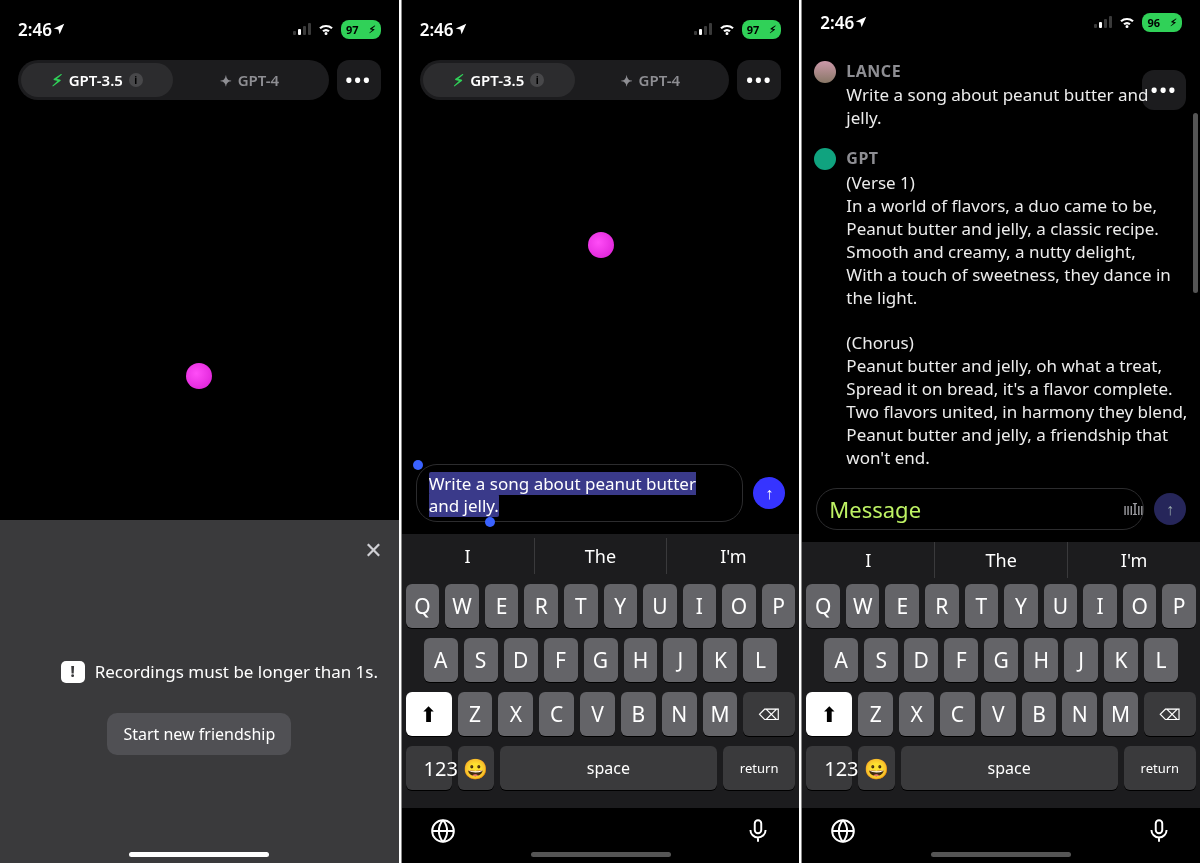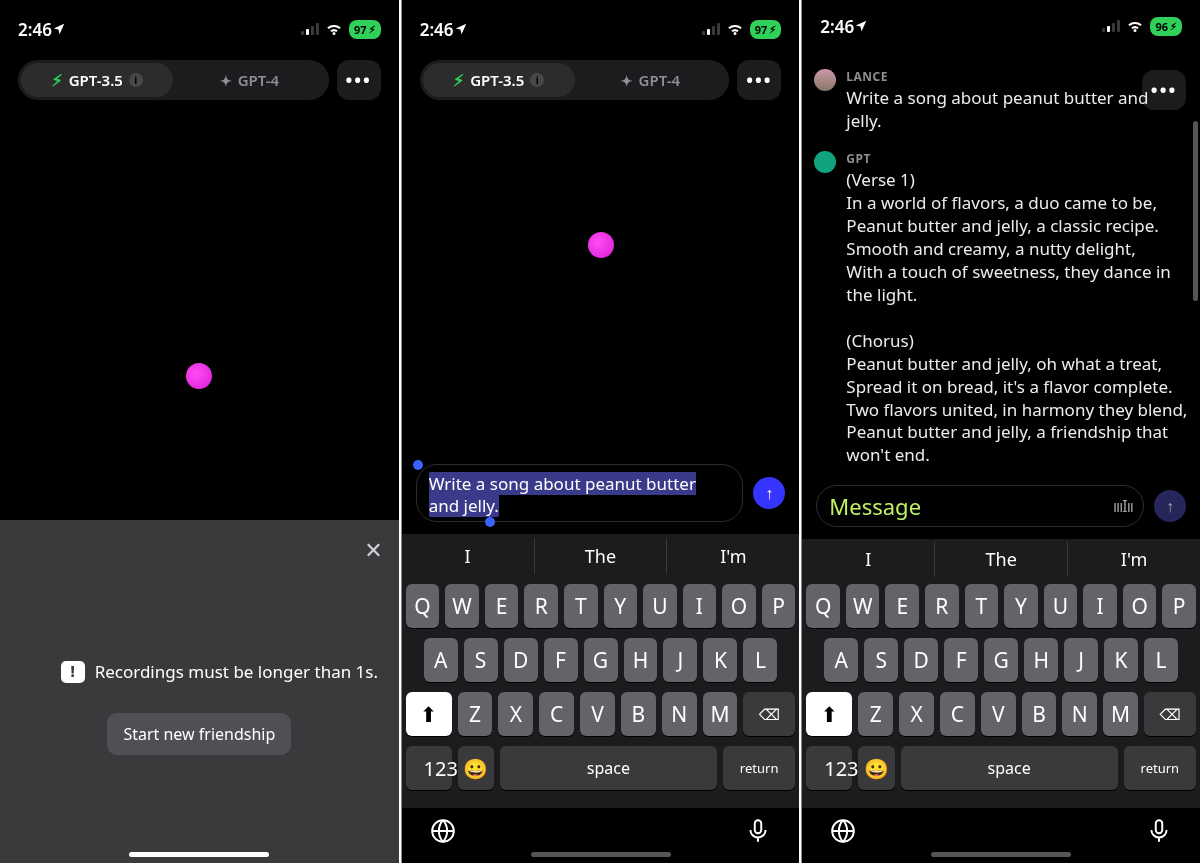--- a/index.html
+++ b/index.html
@@ -28,21 +28,21 @@
   .sb-left { display: flex; align-items: flex-start; gap: 0; }
   .sb-right { display: flex; align-items: center; gap: 6px; }
   .loc-arrow svg { width: 14px; height: 14px; fill: #fff; }
   .signal-bars { display: flex; align-items: flex-end; gap: 2px; height: 12px; }
   .signal-bars span { width: 3px; background: #3a3a3a; border-radius: 1px; }
   .signal-bars span:nth-child(1){height:4px;} .signal-bars span:nth-child(2){height:6px;}
   .signal-bars span:nth-child(3){height:9px;} .signal-bars span:nth-child(4){height:12px;}
   .signal-bars .on { background: #fff; }
   .wifi svg { width: 18px; height: 14px; fill: #fff; }
   .battery {
-    display:flex; align-items:center; gap:2px;
+    display:flex; align-items:center; gap:10px;
     background: #30d158; color:#000; font-size:11px; font-weight:700;
     padding: 2px 5px; border-radius: 8px;
   }
   .battery .bolt { font-size: 10px; }
 
   
   .tab-row {
     display:flex; align-items:center; gap:8px;
     padding: 10px 18px;
   }
@@ -77,21 +77,21 @@
   
   .chat { padding: 24px 12px 0; color:#fff; font-size:17px; line-height:1.35; }
   .msg { display:flex; gap:10px; margin-bottom:18px; }
   .avatar {
     width:22px;height:22px;border-radius:50%;flex-shrink:0;
     background:#555;
   }
   .avatar.green { background:#10a37f; }
   .avatar.photo { background: linear-gradient(#c9a, #876); }
   .msg-body { flex:1; }
-  .sender-label { color:#8e8e93; font-size:12px; font-weight:700; letter-spacing:0.5px; }
+  .sender-label { color:#8e8e93; font-size:16px; font-weight:700; letter-spacing:0.5px; }
   .msg-text { color:#ececec; white-space:pre-wrap; margin-top:2px; }
   .scroll-ind {
     position:absolute; right:2px; top:76px; width:5px; height:180px;
     background:#555; border-radius:3px;
   }
 
   
   .input-row {
     display:flex; align-items:center; gap:10px; padding: 0 14px 12px;
   }
@@ -99,21 +99,21 @@
     flex:1; height:42px; border-radius:21px;
     border:1.5px solid #2c2c2e; background:transparent;
     display:flex; align-items:center; padding:0 12px; color:#fff;
     position:relative;
   }
   .msg-input.multiline { height:58px; align-items:flex-start; padding-top:8px; line-height:1.3; }
   .msg-input.active { border-color:#3634ff; }
   .msg-input .placeholder { color:#bef264; font-size:22px; }
   .msg-input .typed { color:#fff; font-size:17px; }
   .msg-input .typed .sel { background:#3a3a8a; border-radius:2px; }
-  .msg-input .wave-icon { position:absolute; right:10px; top:50%; transform:translateY(-50%); color:#9a9a9f; font-size:16px; letter-spacing:-1px; }
+  .msg-input .wave-icon { position:absolute; right:0; top:50%; transform:translateY(-50%); color:#9a9a9f; font-size:16px; letter-spacing:-1px; }
   .sel-handle { position:absolute; width:10px; height:10px; background:#3a62ff; border-radius:50%; }
   .sel-handle.tl { left:-4px; top:-5px; }
   .sel-handle.br { left:68px; bottom:-6px; }
   .send-btn {
     width:32px;height:32px;border-radius:50%;background:#3634ff;
     display:flex;align-items:center;justify-content:center;color:#fff;font-size:16px;font-weight:700;
   }
   .send-btn.dim { background:#26265a; color:#9aa; }
 
   

